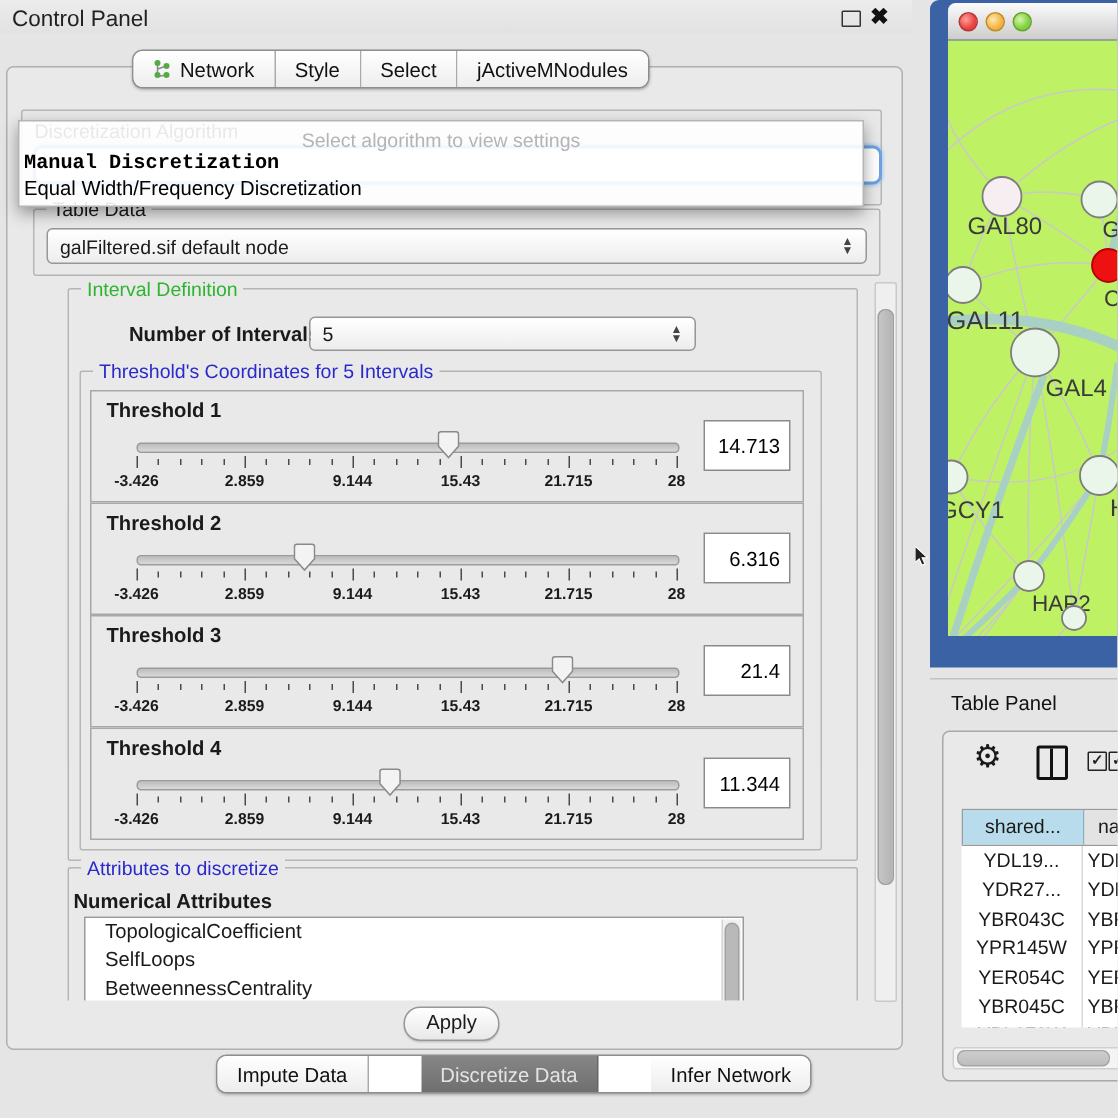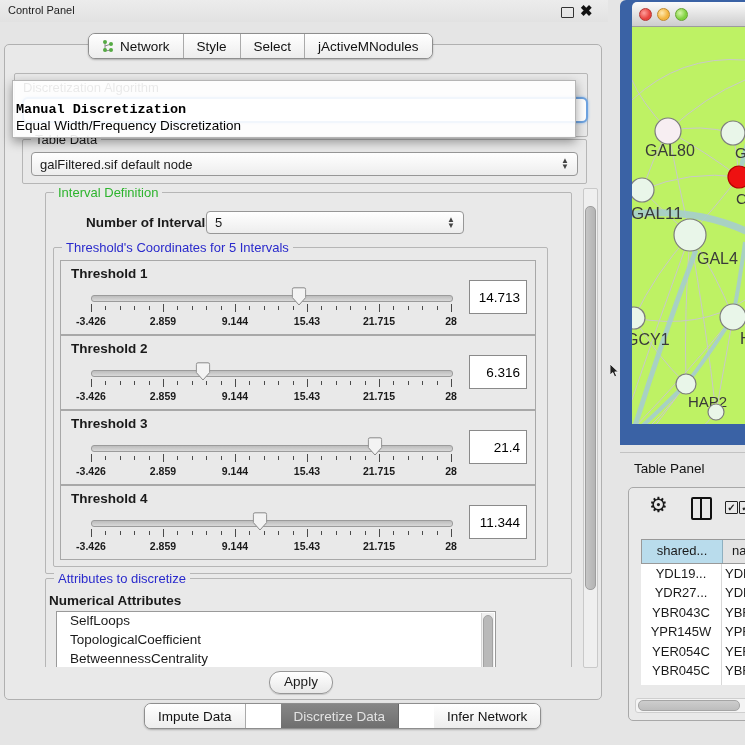--- a/index.html
+++ b/index.html
@@ -7,21 +7,21 @@
     width:745px;height:745px;position:relative;overflow:hidden;
     background:#e5e5e5;
     font-family:"Liberation Sans",sans-serif;
     font-size:13px;color:#1a1a1a;
     -webkit-font-smoothing:antialiased;
   }
   .abs{position:absolute;}
 
   
   .titlebar{left:0;top:0;width:608px;height:22px;background:linear-gradient(#ececec,#e2e2e2);}
-  .titlebar .tb-text{left:8px;top:4px;font-size:11px;color:#222;}
+  .titlebar .tb-text{left:8px;top:4px;font-size:15px;color:#222;}
   .float-btn{left:561px;top:7px;width:11px;height:9px;border:1.6px solid #333;border-radius:1px;background:transparent;}
   .close-btn{left:580px;top:2px;font-size:15px;font-weight:bold;color:#111;}
 
   
   .seg{display:flex;height:24px;border:1px solid #8e8e8e;border-radius:7px;overflow:hidden;
        background:#fff;box-shadow:0 1px 2px rgba(0,0,0,.25);z-index:30;}
   .seg-item{display:flex;align-items:center;gap:5px;padding:0 13px;background:linear-gradient(#ffffff,#ededed);
        border-right:1px solid #aaa;font-size:13.5px;white-space:nowrap;color:#111;}
   .seg-item:last-child{border-right:none;align-items:center;}
   .seg-item.sel{background:linear-gradient(#868686,#6f6f6f);color:#e3e3e3;border-right-color:#666;}
@@ -142,20 +142,21 @@
 </div>
 
 <div class="abs outer-panel"></div>
 
 <div class="abs group" style="left:14px;top:73px;width:572px;height:62px;">
   <div style="position:absolute;left:8px;top:6px;">Discretization Algorithm</div>
 </div>
 <div class="abs focus-combo"></div>
 
 <div class="abs popup">
+  <div class="hint">Select algorithm to view settings</div>
   <div class="opt b" style="top:21px;">Manual Discretization</div>
   <div class="opt" style="top:37px;">Equal Width/Frequency Discretization</div>
 </div>
 
 <div class="abs group" style="left:22px;top:139px;width:563px;height:43px;">
   <div class="gtitle">Table Data</div>
   <div class="combo" style="left:8px;top:12px;width:547px;height:24px;">
     <span>galFiltered.sif default node</span>
     <span class="spin">
         <span>▲</span>
@@ -350,22 +351,22 @@
             <div class="t-val"><input value="11.344" style=""></div>
           </div>
         </div>
     </div>
   </div>
 
   <div class="group" style="left:37px;top:394px;width:525px;height:95px;">
     <div class="gtitle" style="color:#2a2acc;">Attributes to discretize</div>
     <div style="position:absolute;left:3px;top:14px;font-weight:bold;font-size:13.5px;">Numerical Attributes</div>
     <div class="attr-list" style="left:10px;top:32px;width:438px;height:62px;" id="attr-list">
-      <div class="attr-item">SelfLoops</div>
-        <div class="attr-item">TopologicalCoefficient</div>
+      <div class="attr-item">TopologicalCoefficient</div>
+        <div class="attr-item">SelfLoops</div>
         <div class="attr-item">BetweennessCentrality</div>
         <div class="list-scroll">
           <div class="thumb-v2"></div>
         </div>
     </div>
   </div>
 </div>
 
 <div class="abs vscroll">
   <div class="thumb-v"></div>

